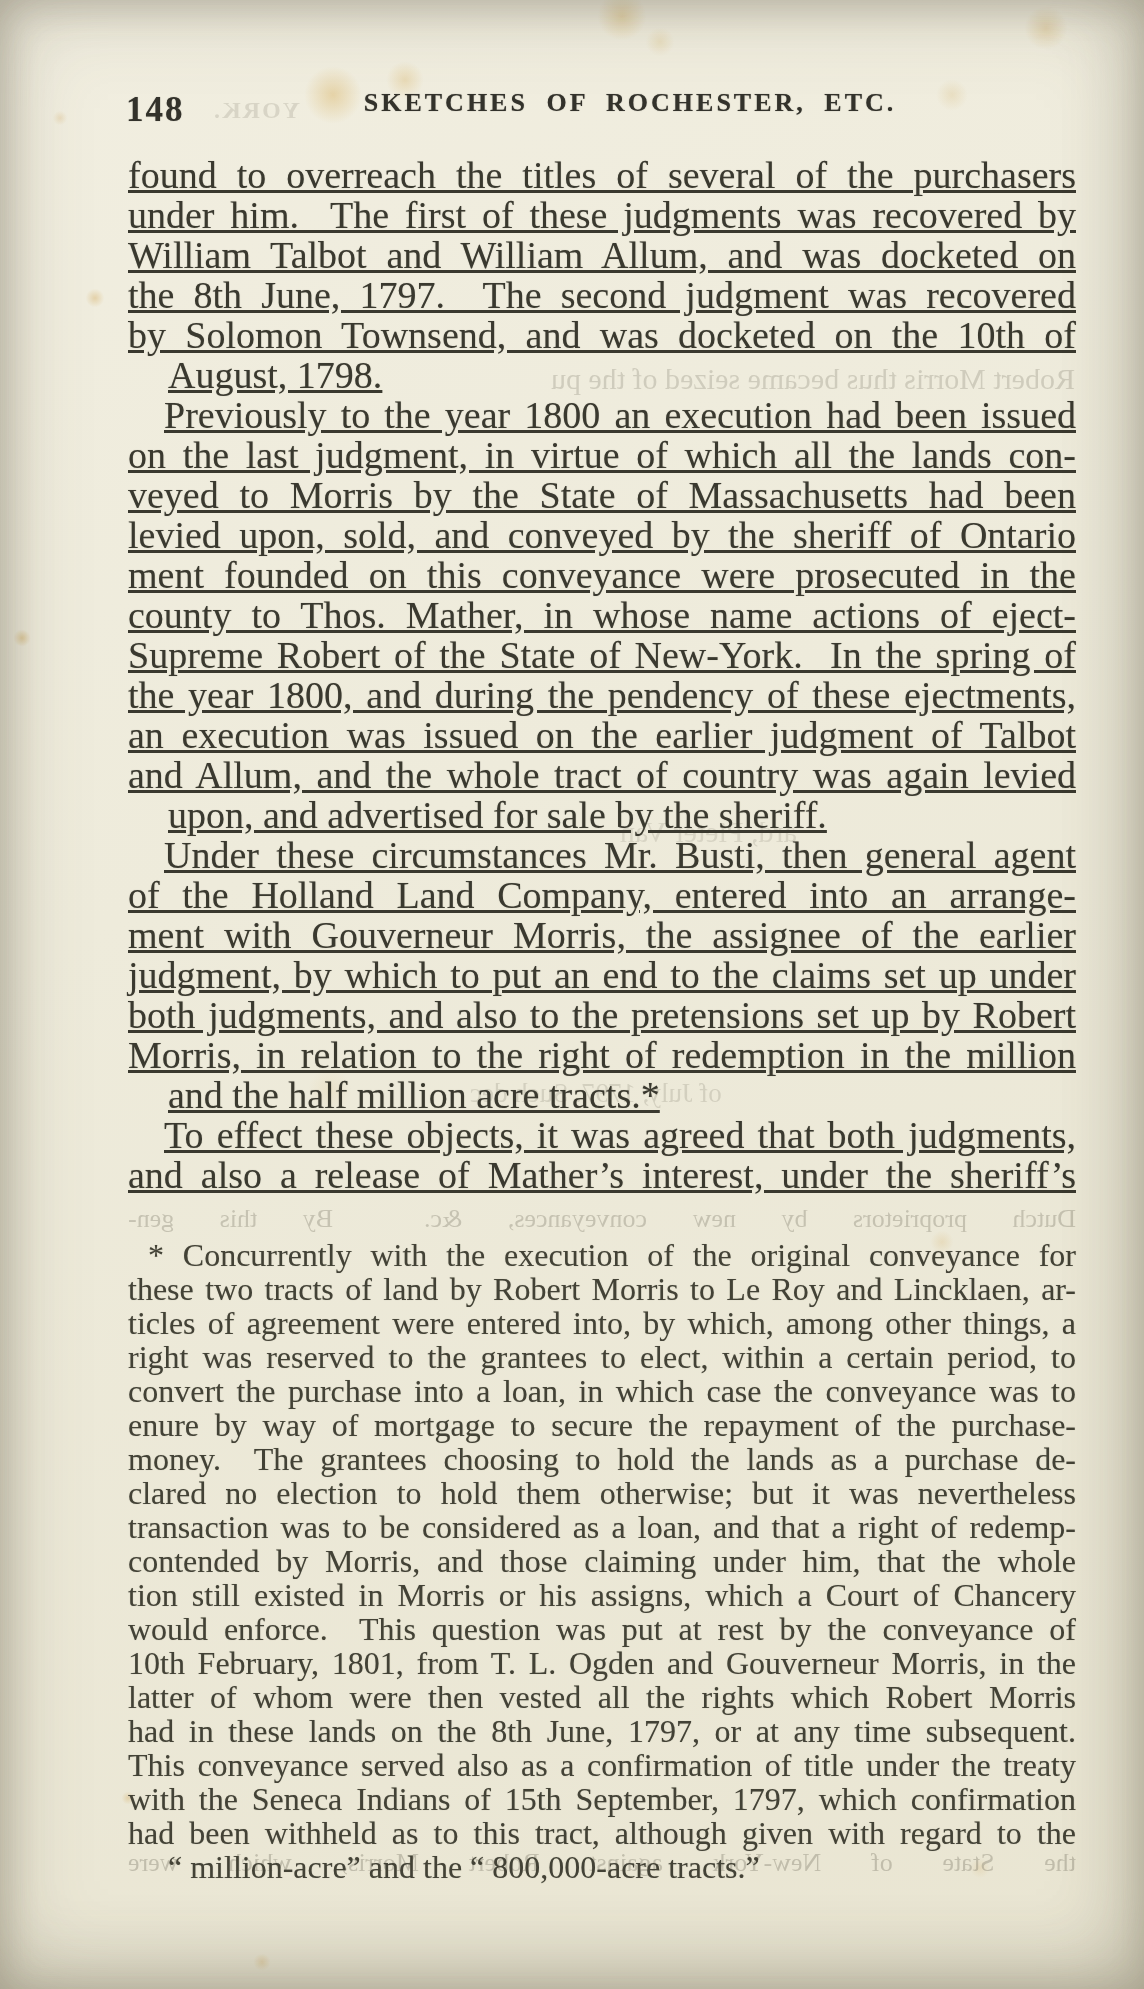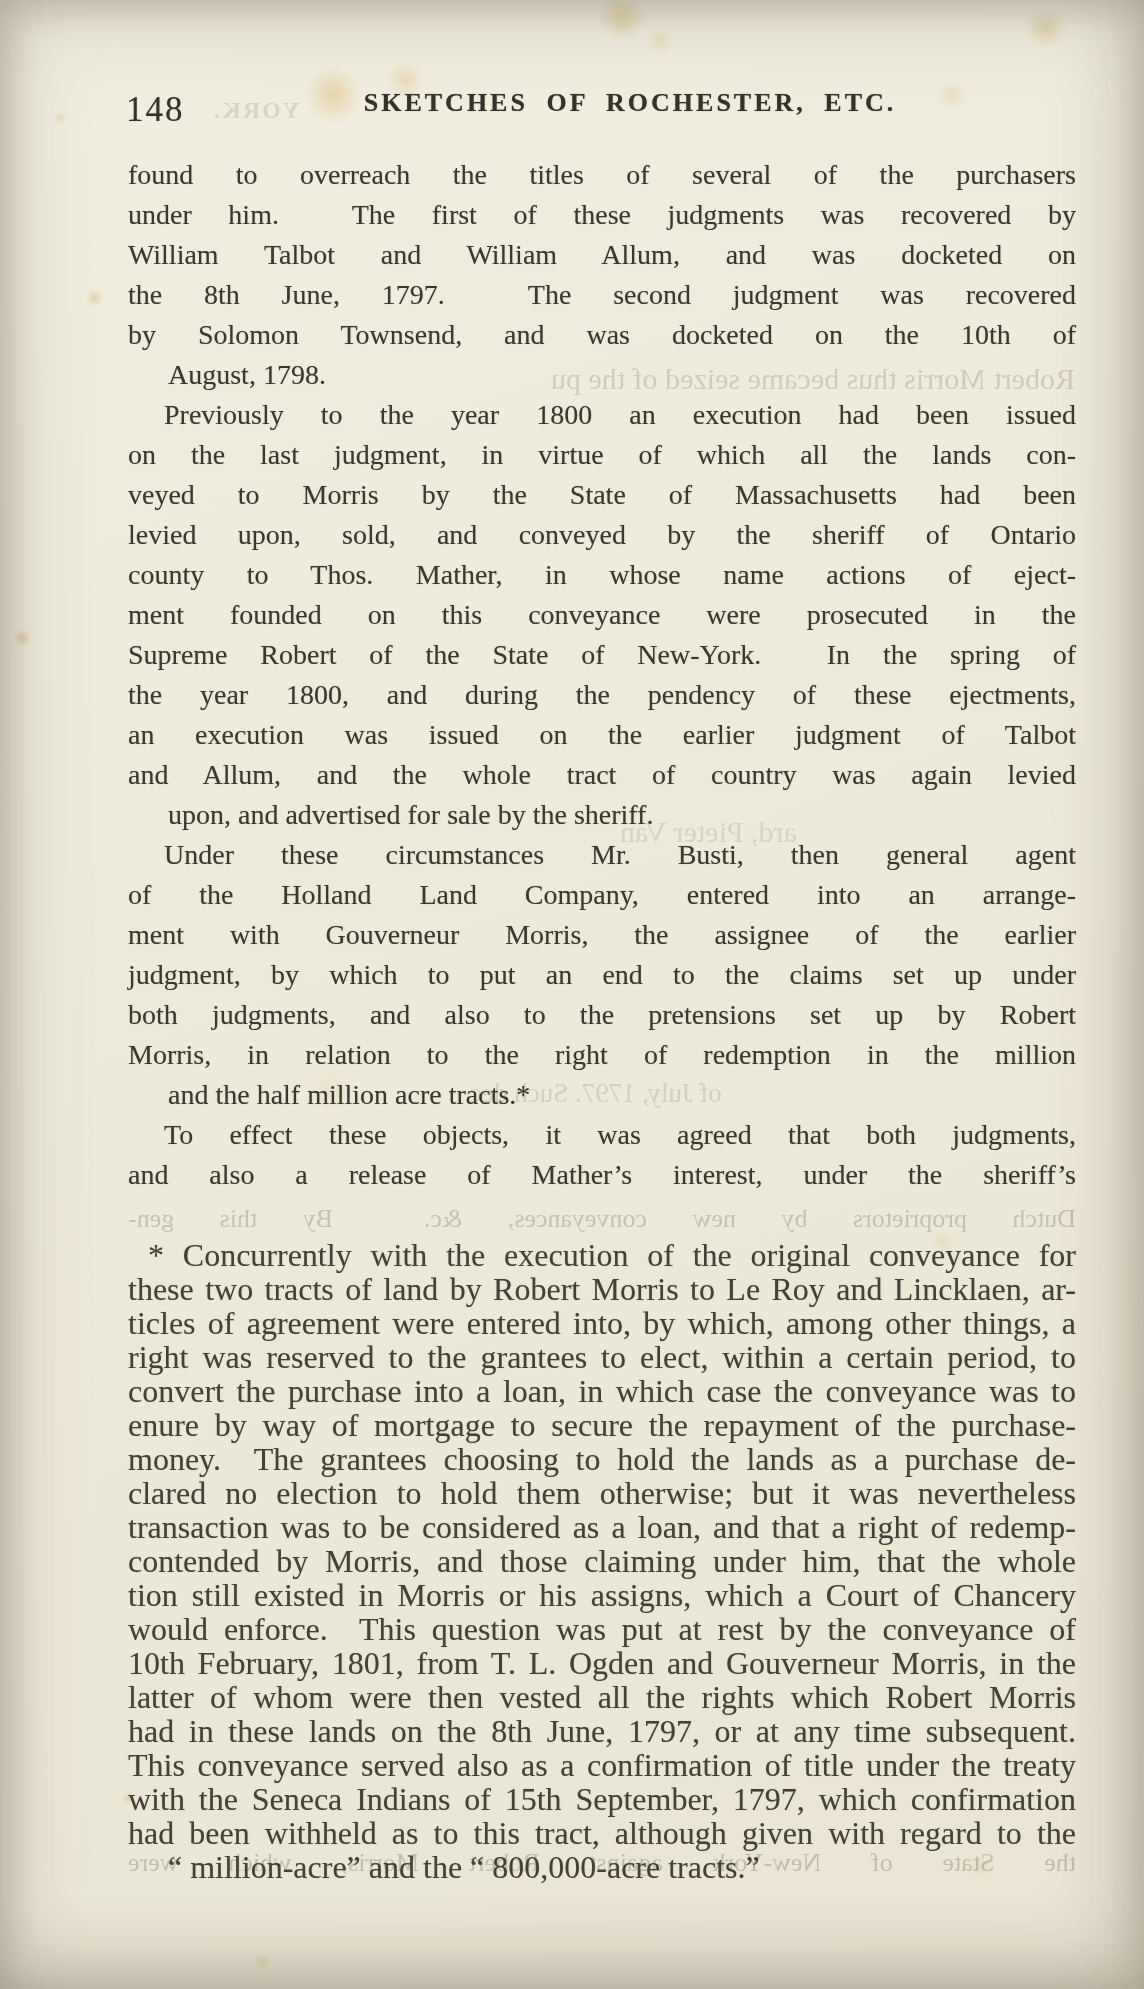--- a/index.html
+++ b/index.html
@@ -36,39 +36,40 @@
     pointer-events: none;
     box-shadow:
       inset 0 0 90px rgba(95,88,66,.25),
       inset -14px -20px 70px rgba(95,88,66,.20),
       inset 8px 0 34px rgba(95,88,66,.12),
       inset 0 10px 34px rgba(120,113,96,.14);
   }
 
   .page-number {
     position: absolute; left: 126px; top: 90px;
-    font-size: 35px; font-weight: 400; letter-spacing: 2px;
+    font-size: 35px; font-weight: 700; letter-spacing: 2px;
     color: #33322b;
     text-shadow: 0 0 1px rgba(51,50,43,.45);
   }
   .running-title {
     position: absolute; left: 128px; top: 88px; width: 948px;
     padding-left: 56px;
     text-align: center;
     font-size: 26px; font-weight: 700;
     letter-spacing: 3px; word-spacing: 9px;
     color: #33322b;
     text-shadow: 0 0 1px rgba(51,50,43,.5);
   }
 
   .body-text {
     position: absolute; left: 128px; top: 155px; width: 948px;
-    font-size: 28px; line-height: 40px;
+    font-size: 38px; line-height: 40px;
     color: #3a392f;
     text-shadow: 0 0 1px rgba(58,57,47,.35);
+    text-decoration: underline;
   }
   .footnote {
     position: absolute; left: 128px; top: 1238px; width: 948px;
     font-size: 32px; line-height: 34px;
     color: #434236;
     text-shadow: 0 0 1px rgba(67,66,54,.3);
   }
   .jline {
     text-align: justify;
     text-align-last: justify;
@@ -122,22 +123,22 @@
         <div class="jline">William Talbot and William Allum, and was docketed on</div>
         <div class="jline">the 8th June, 1797.  The second judgment was recovered</div>
         <div class="jline">by Solomon Townsend, and was docketed on the 10th of</div>
         <div class="jline last">August, 1798.</div>
       </div>
       <div class="para">
         <div class="jline first-indent">Previously to the year 1800 an execution had been issued</div>
         <div class="jline">on the last judgment, in virtue of which all the lands con-</div>
         <div class="jline">veyed to Morris by the State of Massachusetts had been</div>
         <div class="jline">levied upon, sold, and conveyed by the sheriff of Ontario</div>
+        <div class="jline">ment founded on this conveyance were prosecuted in the</div>
         <div class="jline">county to Thos. Mather, in whose name actions of eject-</div>
-        <div class="jline">ment founded on this conveyance were prosecuted in the</div>
         <div class="jline">Supreme Robert of the State of New-York.  In the spring of</div>
         <div class="jline">the year 1800, and during the pendency of these ejectments,</div>
         <div class="jline">an execution was issued on the earlier judgment of Talbot</div>
         <div class="jline">and Allum, and the whole tract of country was again levied</div>
         <div class="jline last">upon, and advertised for sale by the sheriff.</div>
       </div>
       <div class="para">
         <div class="jline first-indent">Under these circumstances Mr. Busti, then general agent</div>
         <div class="jline">of the Holland Land Company, entered into an arrange-</div>
         <div class="jline">ment with Gouverneur Morris, the assignee of the earlier</div>

